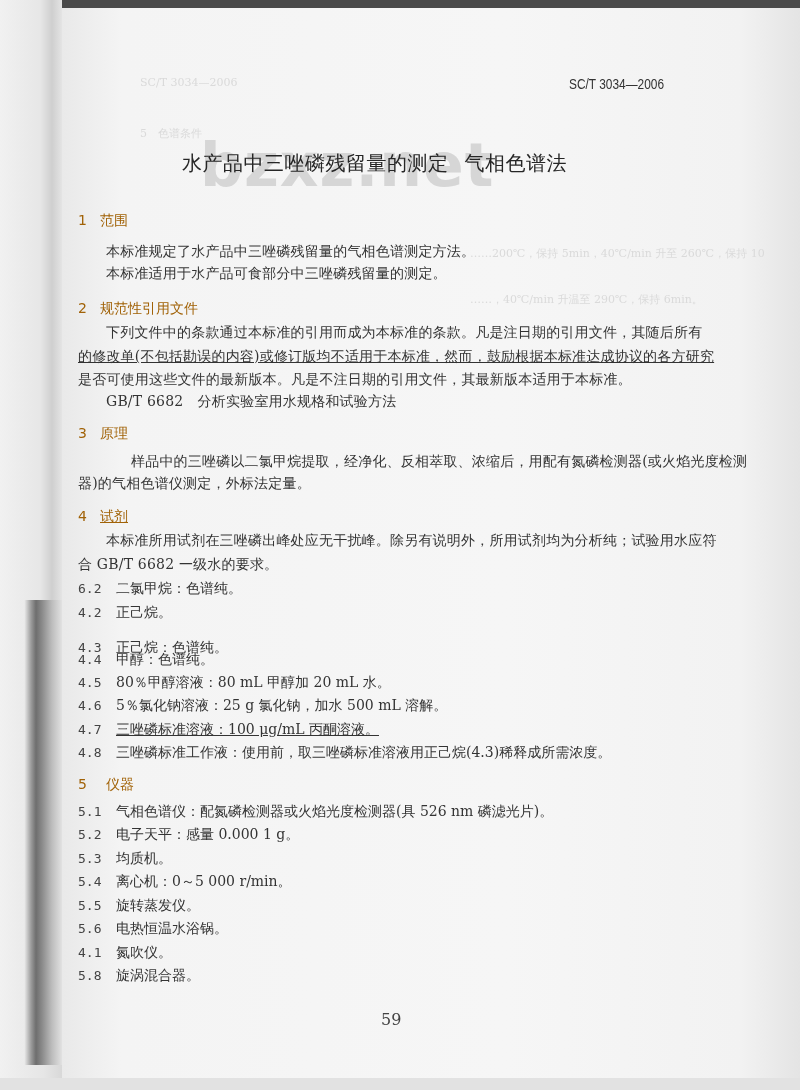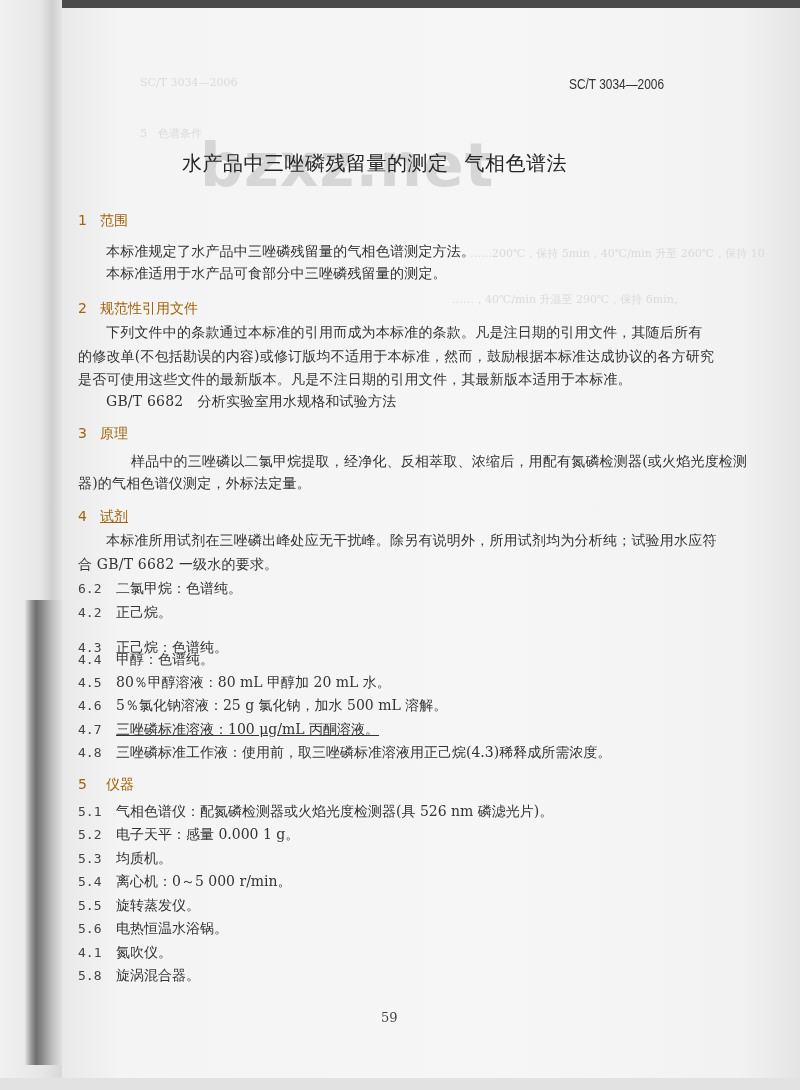--- a/index.html
+++ b/index.html
@@ -49,56 +49,56 @@
       font-family: "DejaVu Sans", "Liberation Sans", sans-serif;
       font-size: 20px; color: #262626; letter-spacing: 0.5px; white-space: nowrap;
     }
     .title .gap { display: inline-block; width: 16px; }
     .h { position: absolute; left: 78px; font-size: 14px; color: #a16207; white-space: nowrap;
          font-family: "DejaVu Sans", "Liberation Sans", sans-serif; }
     .h .num { display: inline-block; width: 22px; }
     .p { position: absolute; font-size: 14px; color: #333; white-space: nowrap; letter-spacing: 0.2px; }
     .item { position: absolute; left: 78px; font-size: 14px; color: #333; white-space: nowrap; }
     .item .num { display: inline-block; width: 38px; font-family: "DejaVu Sans Mono", "Liberation Mono", monospace; font-size: 13px; color: #444; }
-    .page-num { position: absolute; left: 381px; top: 1010px; font-size: 13px; color: #444; }
+    .page-num { position: absolute; left: 381px; top: 1010px; font-size: 16px; color: #444; }
   </style>
 </head>
 <body>
 
 <div class="left-page"></div>
 <div class="spine-top"></div>
 <div class="spine"></div>
 <div class="top-bar"></div>
 <div class="page"></div>
 <div class="bottom-edge"></div>
 
 <div class="ghost" style="left:140px;top:76px;">SC/T 3034—2006</div>
 <div class="ghost" style="left:140px;top:126px;">5　色谱条件</div>
 <div class="ghost" style="left:470px;top:246px;">……200℃，保持 5min，40℃/min 升至 260℃，保持 10</div>
-<div class="ghost" style="left:452px;top:292px;">……，40℃/min 升温至 290℃，保持 6min。</div>
+<div class="ghost" style="left:470px;top:292px;">……，40℃/min 升温至 290℃，保持 6min。</div>
 
 <div class="watermark">bzxz.net</div>
 
 <div class="doc-code">SC/T 3034—2006</div>
 
 <div class="title">
   <span>水产品中三唑磷残留量的测定</span><span class="gap"></span><span>气相色谱法</span>
 </div>
 
 <div class="h" style="top:212px;">
   <span class="num">1</span><span>范围</span>
 </div>
 <div class="p" style="left:106px;top:243px;">本标准规定了水产品中三唑磷残留量的气相色谱测定方法。</div>
 <div class="p" style="left:106px;top:265px;">本标准适用于水产品可食部分中三唑磷残留量的测定。</div>
 
 <div class="h" style="top:300px;">
   <span class="num">2</span><span>规范性引用文件</span>
 </div>
 <div class="p" style="left:106px;top:324px;">下列文件中的条款通过本标准的引用而成为本标准的条款。凡是注日期的引用文件，其随后所有</div>
-<div class="p" style="left:78px;top:348px;">的修改单(不包括勘误的内容)或修订版均不适用于本标准，然而，鼓励根据本标准达成协议的各方研究</div>
+<div class="p" style="left:78px;top:348px;text-decoration:underline;">的修改单(不包括勘误的内容)或修订版均不适用于本标准，然而，鼓励根据本标准达成协议的各方研究</div>
 <div class="p" style="left:78px;top:371px;">是否可使用这些文件的最新版本。凡是不注日期的引用文件，其最新版本适用于本标准。</div>
 <div class="p" style="left:106px;top:393px;">GB/T 6682　分析实验室用水规格和试验方法</div>
 
 <div class="h" style="top:425px;">
   <span class="num">3</span><span>原理</span>
 </div>
 <div class="p" style="left:106px;top:453px;margin-left:25px;">样品中的三唑磷以二氯甲烷提取，经净化、反相萃取、浓缩后，用配有氮磷检测器(或火焰光度检测</div>
 <div class="p" style="left:78px;top:475px;">器)的气相色谱仪测定，外标法定量。</div>
 
 <div class="h" style="top:508px;text-decoration:underline;">

